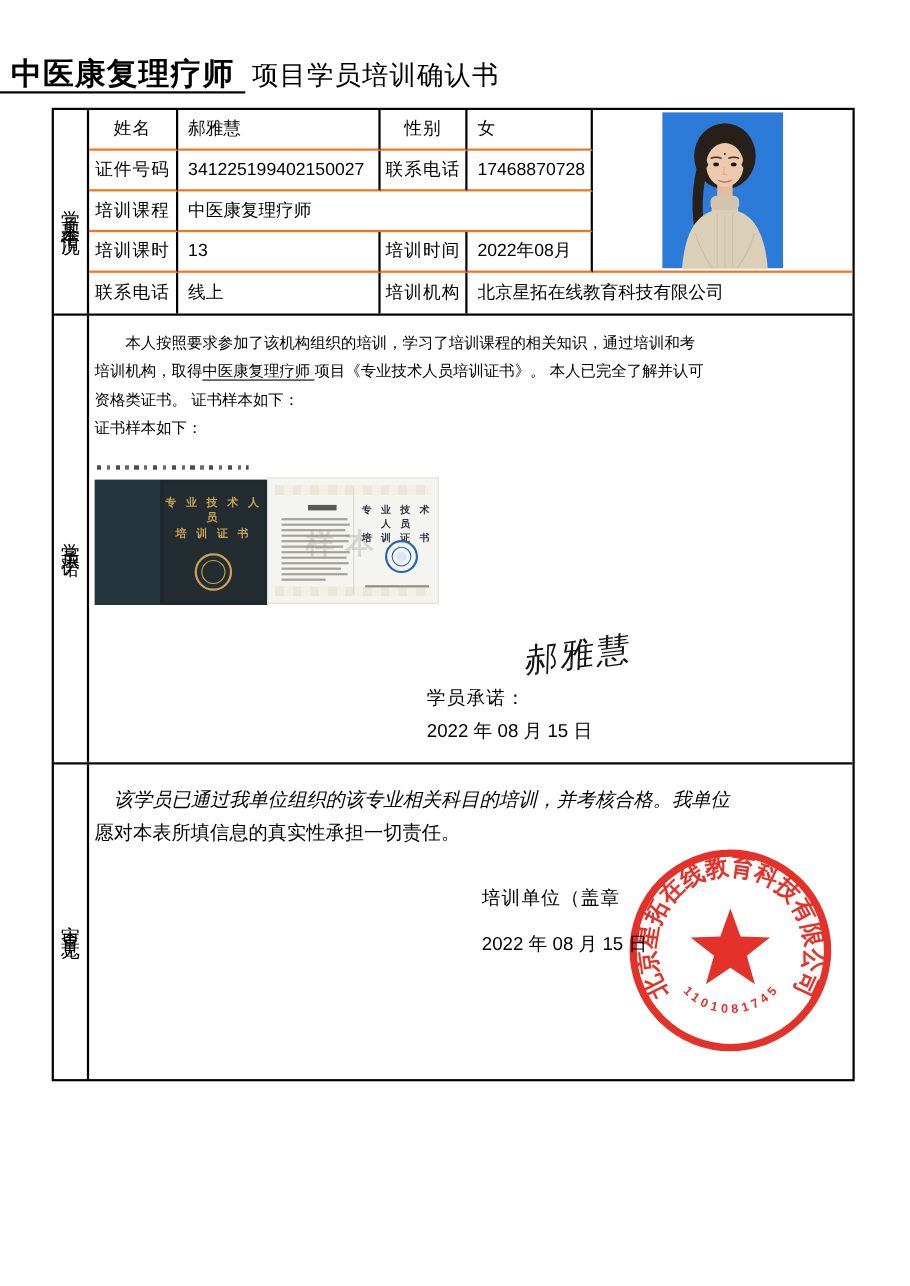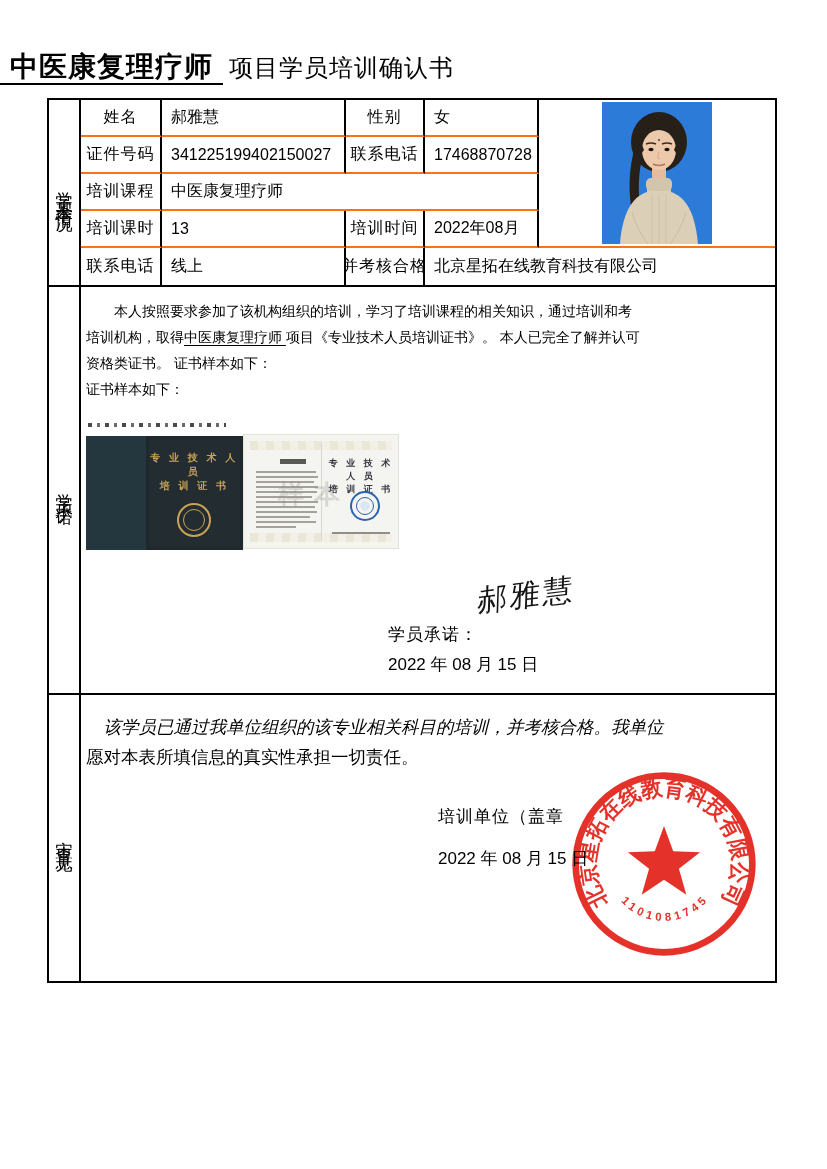--- a/index.html
+++ b/index.html
@@ -142,21 +142,21 @@
         <div class="cell lab bR bB">培训课程</div>
         <div class="cell val span3 bR bB">中医康复理疗师</div>
 
         <div class="cell lab bR bB">培训课时</div>
         <div class="cell val bR bB">13</div>
         <div class="cell lab bR bB">培训时间</div>
         <div class="cell val bR bB">2022年08月</div>
 
         <div class="cell lab bR">联系电话</div>
         <div class="cell val bR">线上</div>
-        <div class="cell lab bR">并考核合格</div>
+        <div class="cell lab bR">培训机构</div>
         <div class="cell val span2v">北京星拓在线教育科技有限公司</div>
       </div>
     </div>
 
     <div class="sec sec2" style="height:408px;">
       <div class="sec-label">
         <span class="vtext">学员承诺</span>
       </div>
       <div class="sec-content">
         <div class="para">

